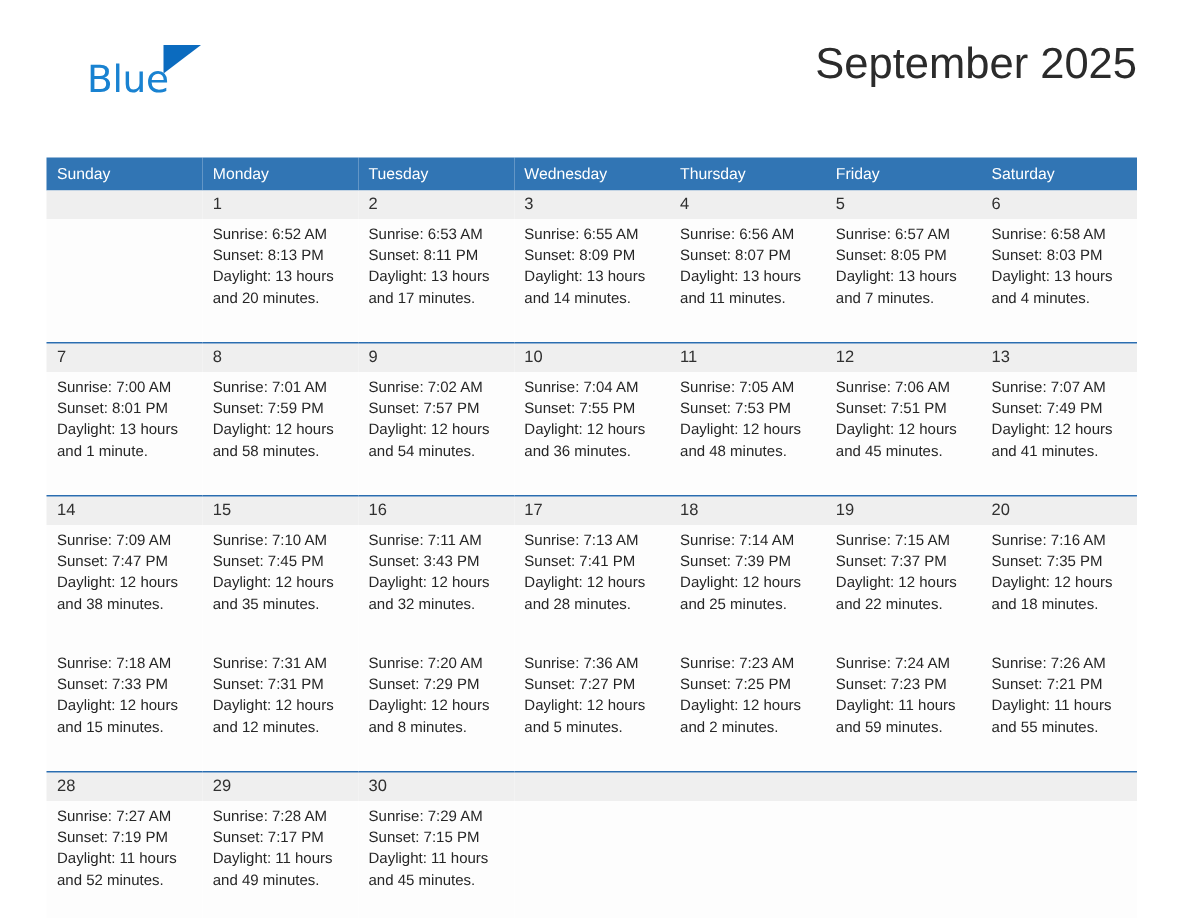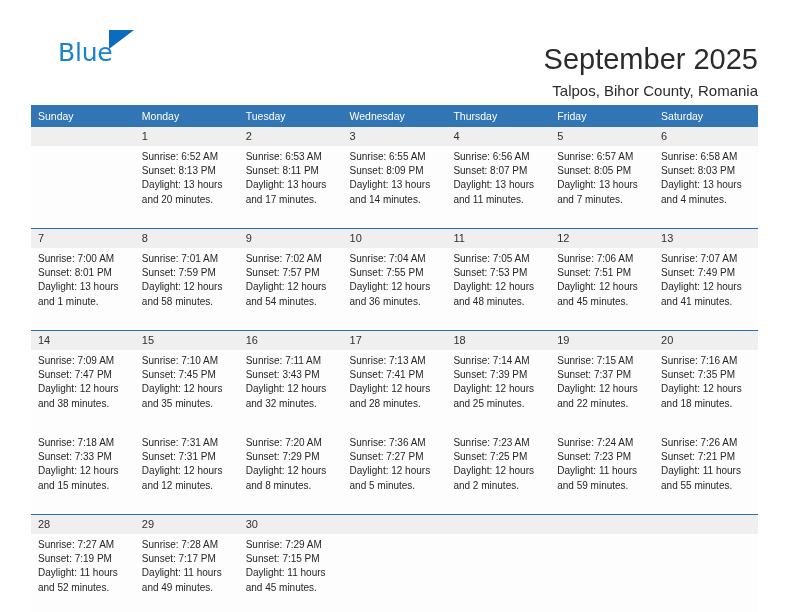--- a/index.html
+++ b/index.html
@@ -71,21 +71,20 @@
     right: 0;
     top: 0;
     text-align: right;
   }
   .cal-title {
     font-size: 29px;
     color: #2b2b2b;
     font-weight: normal;
     line-height: 1.05;
     white-space: nowrap;
-    margin-top: 16px;
   }
   .cal-subtitle {
     margin-top: 8px;
     font-size: 15px;
     color: #2b2b2b;
     font-weight: normal;
     white-space: nowrap;
   }
 
   
@@ -142,21 +141,20 @@
 
   <div class="header">
 
     <div class="logo">
       <span class="logo-tri"></span>
       <span class="logo-blue">Blue</span>
     </div>
 
     <div class="titles">
       <div class="cal-title">September 2025</div>
-      <div class="cal-subtitle">Talpos, Bihor County, Romania</div>
     </div>
 
   </div>
 
   <div class="calendar">
     <table class="cal">
       <thead>
         <tr id="hdr-row">
             <th>Sunday</th>
             <th>Monday</th>

